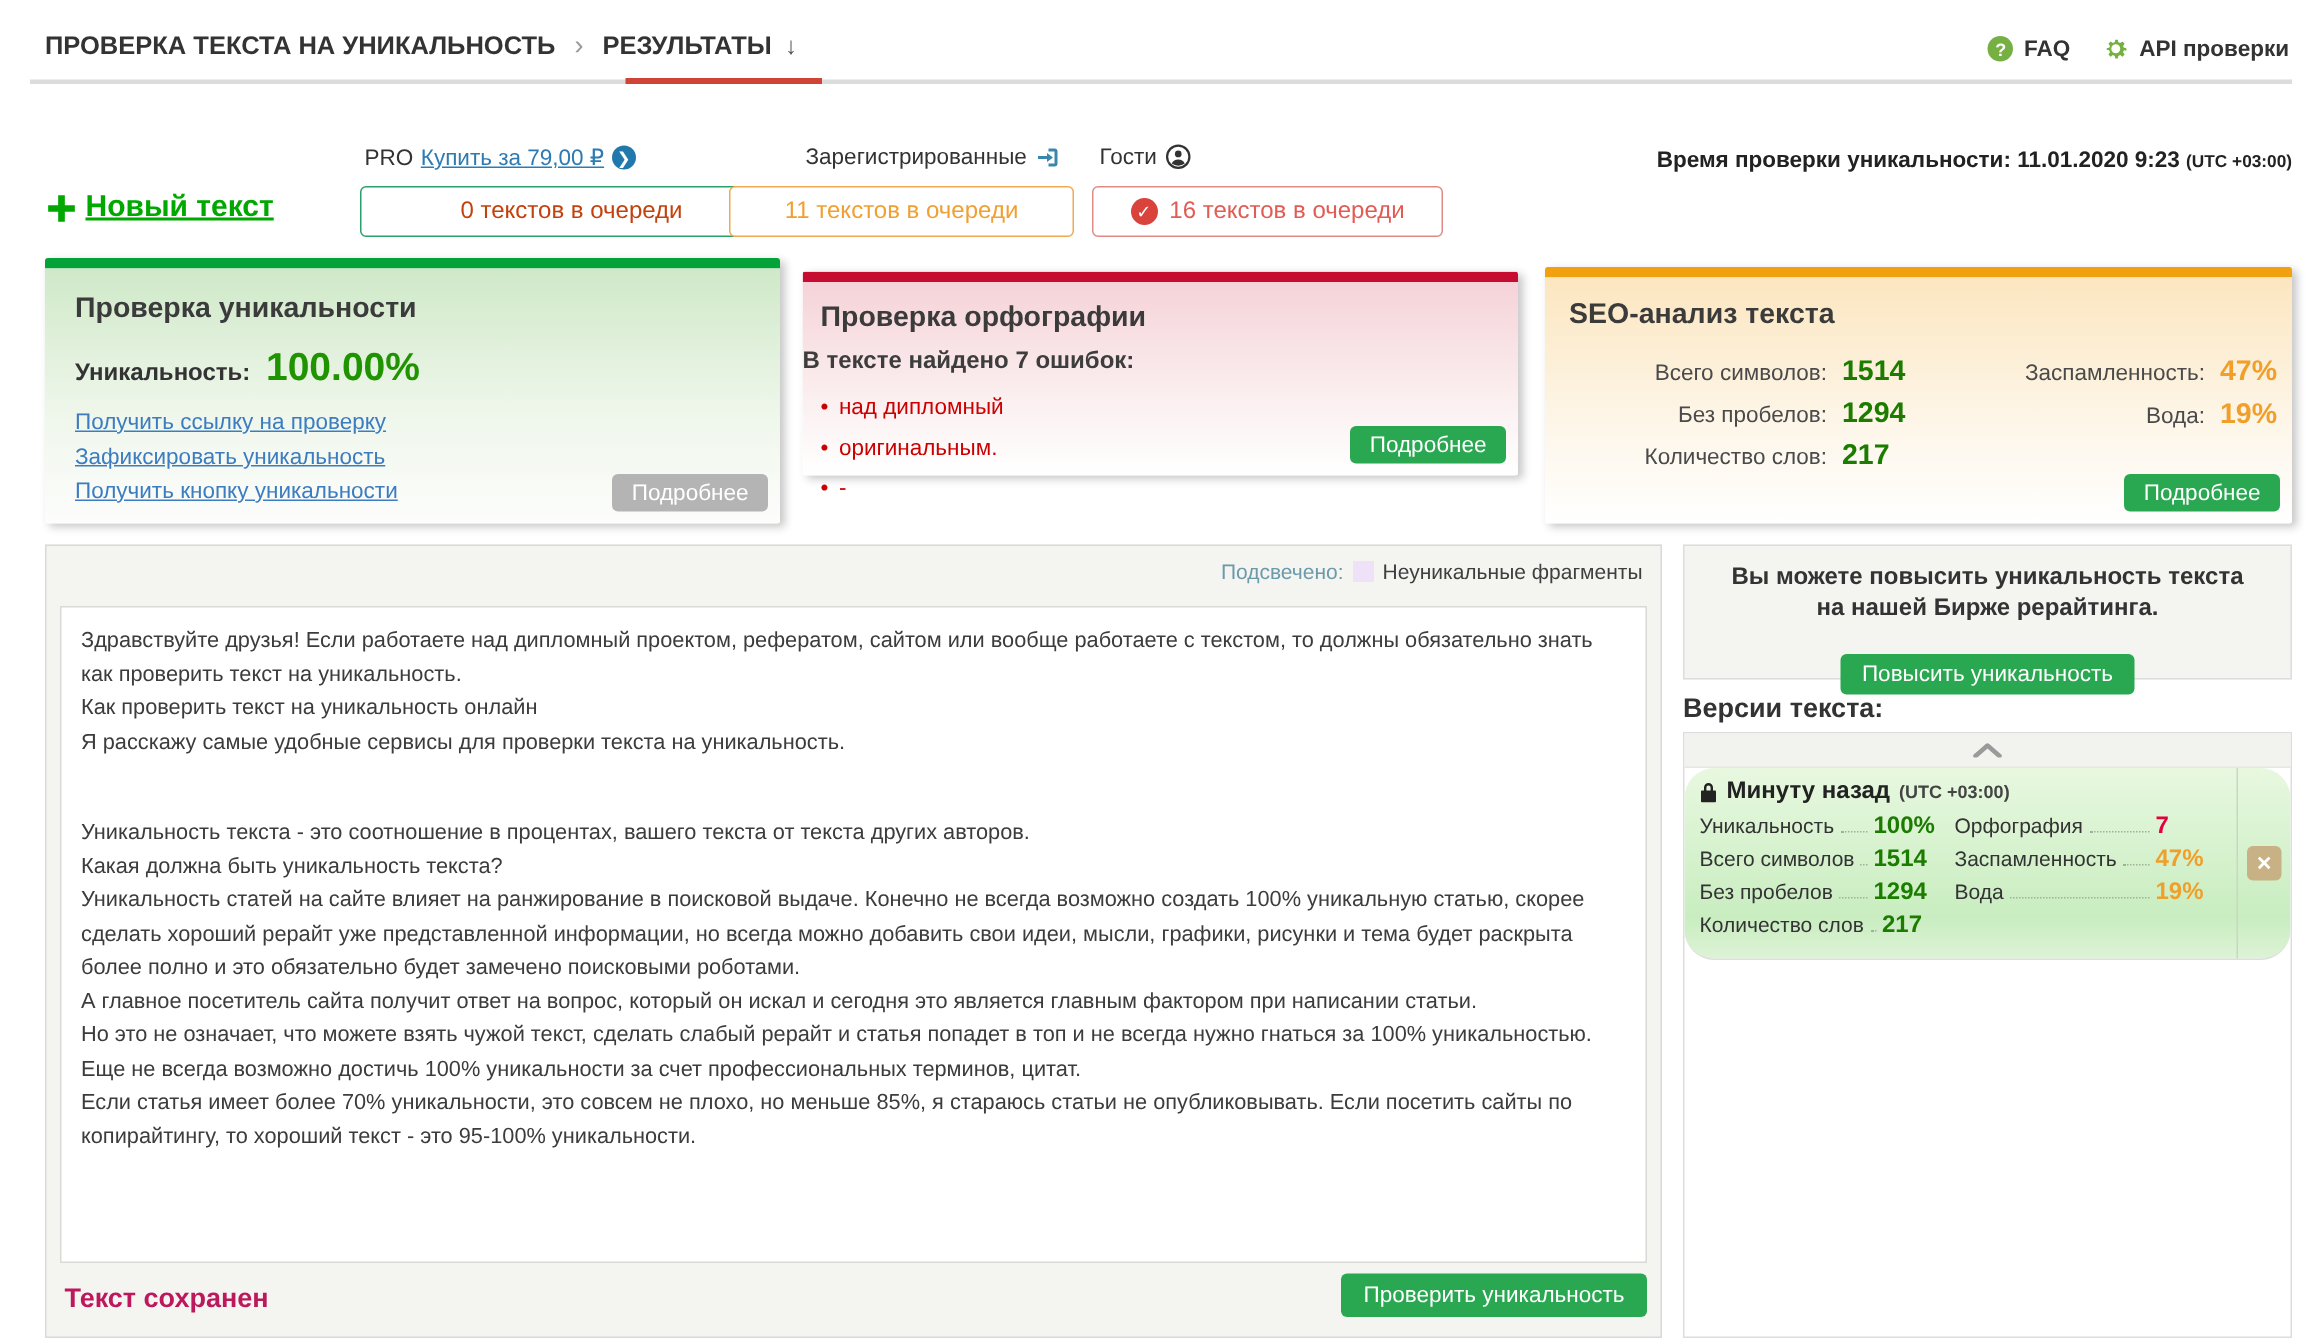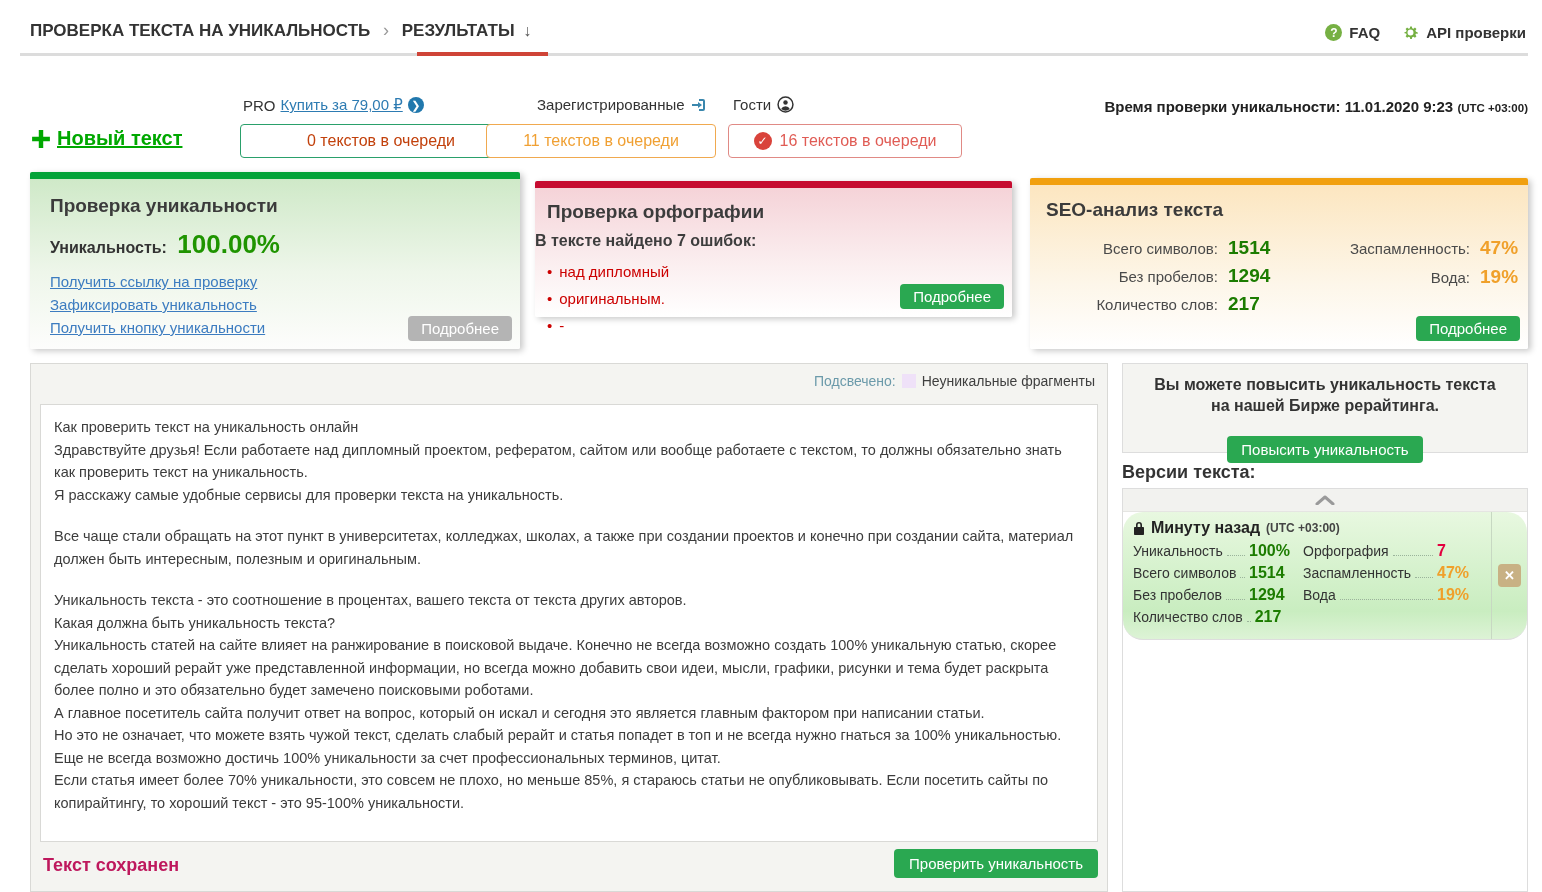--- a/index.html
+++ b/index.html
@@ -218,25 +218,24 @@
     <button class="btn btn-green">Подробнее</button>
   </div>
 
   <div class="text-panel">
     <div class="legend">
       <span class="legend-label">Подсвечено:</span>
       <span class="legend-swatch"></span>
       <span class="legend-item">Неуникальные фрагменты</span>
     </div>
     <div class="text-box">
+      <p>Здравствуйте друзья! Если работаете над дипломный проектом, рефератом, сайтом или вообще работаете с текстом, то должны обязательно знать как проверить текст на уникальность.</p>
       <p>Как проверить текст на уникальность онлайн</p>
-      <p>Здравствуйте друзья! Если работаете над дипломный проектом, рефератом, сайтом или вообще работаете с текстом, то должны обязательно знать как проверить текст на уникальность.</p>
       <p>Я расскажу самые удобные сервисы для проверки текста на уникальность.</p>
       <p class="blank"></p>
-      <p>Все чаще стали обращать на этот пункт в университетах, колледжах, школах, а также при создании проектов и конечно при создании сайта, материал должен быть интересным, полезным и оригинальным.</p>
       <p class="blank"></p>
       <p>Уникальность текста - это соотношение в процентах, вашего текста от текста других авторов.</p>
       <p>Какая должна быть уникальность текста?</p>
       <p>Уникальность статей на сайте влияет на ранжирование в поисковой выдаче. Конечно не всегда возможно создать 100% уникальную статью, скорее сделать хороший рерайт уже представленной информации, но всегда можно добавить свои идеи, мысли, графики, рисунки и тема будет раскрыта более полно и это обязательно будет замечено поисковыми роботами.</p>
       <p>А главное посетитель сайта получит ответ на вопрос, который он искал и сегодня это является главным фактором при написании статьи.</p>
       <p>Но это не означает, что можете взять чужой текст, сделать слабый рерайт и статья попадет в топ  и не всегда нужно гнаться за 100% уникальностью.</p>
       <p>Еще не всегда возможно достичь 100% уникальности за счет профессиональных терминов, цитат.</p>
       <p>Если статья имеет более 70% уникальности, это совсем не плохо, но меньше 85%, я стараюсь статьи не опубликовывать. Если посетить сайты по копирайтингу, то хороший текст -  это 95-100% уникальности.</p>
     </div>
     <div class="saved-label">Текст сохранен</div>

